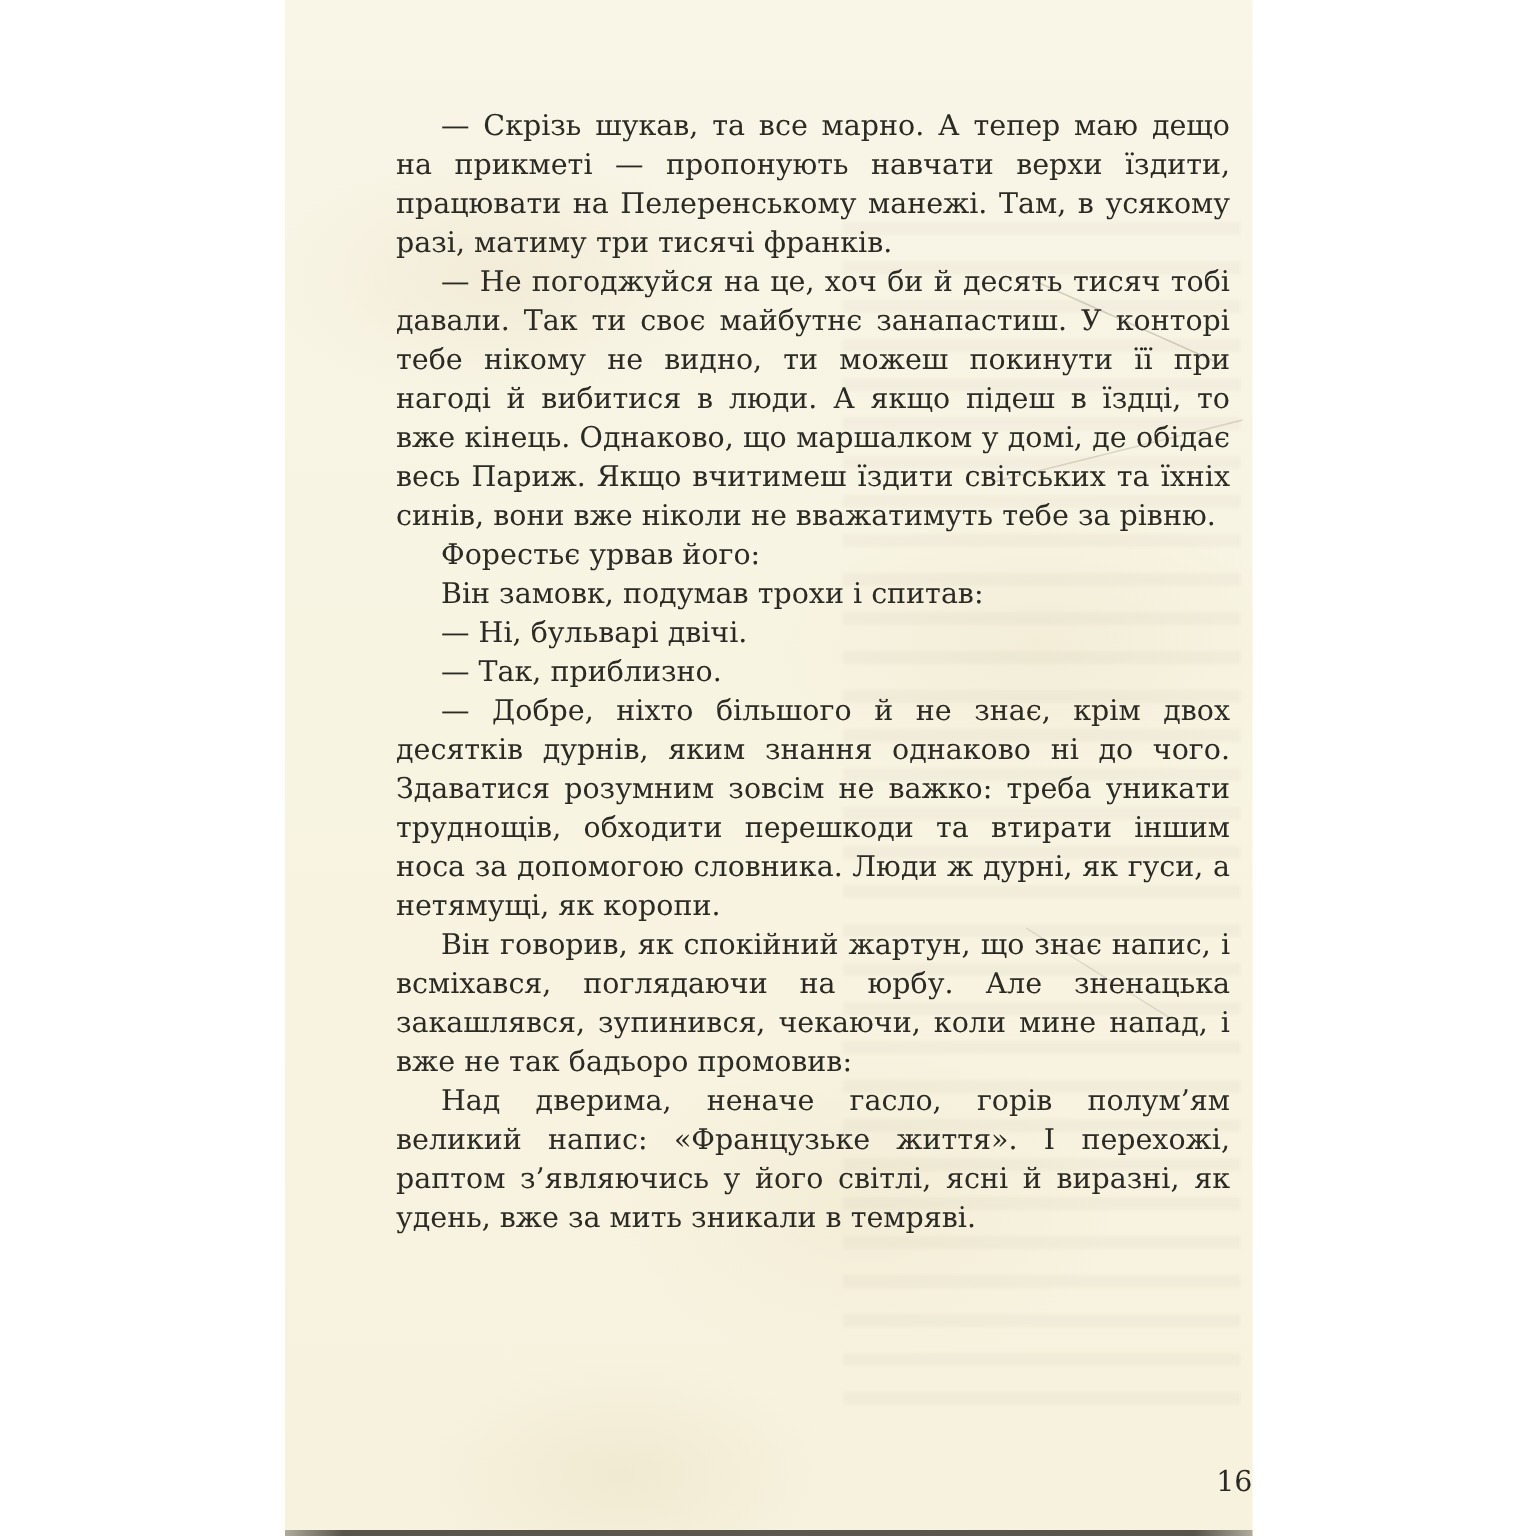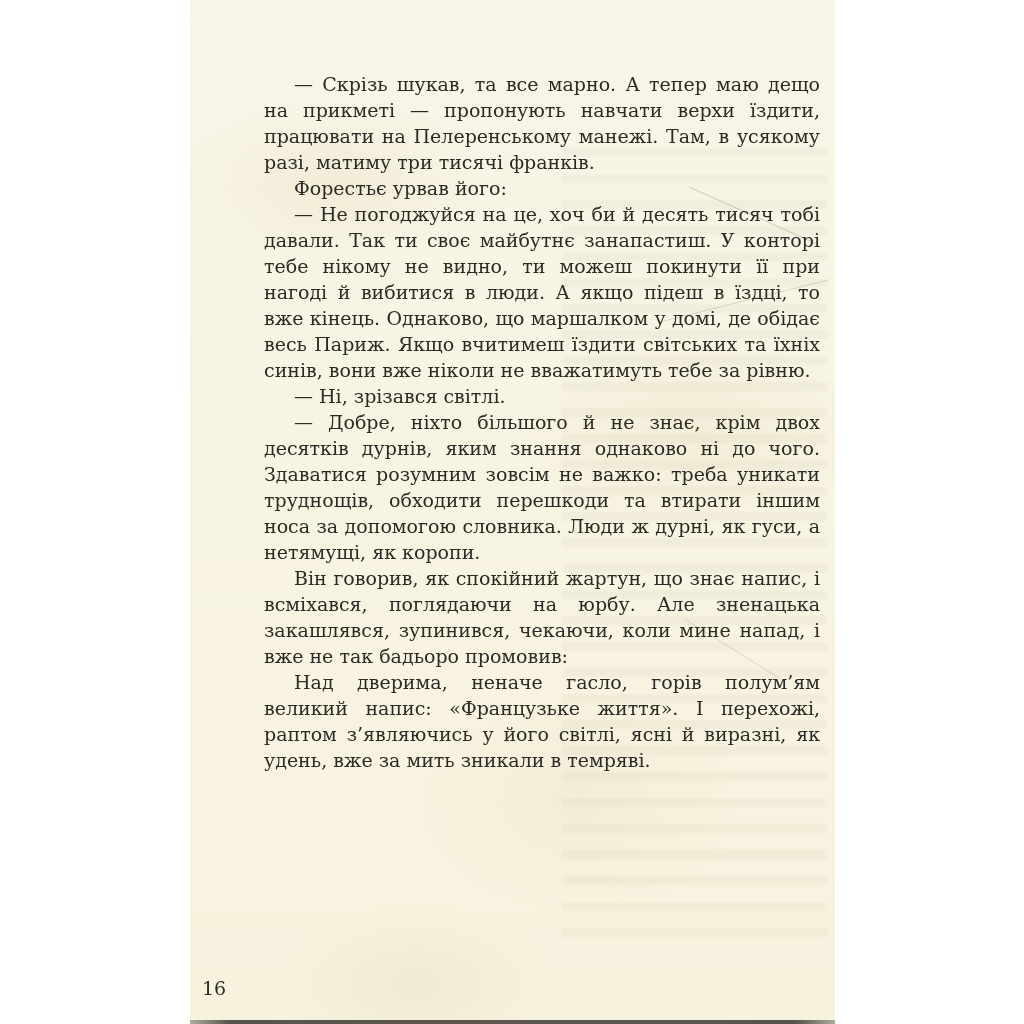--- a/index.html
+++ b/index.html
@@ -73,24 +73,24 @@
     color: #2c2a24;
     text-align: justify;
   }
   .para {
     margin: 0;
     padding: 0;
     text-indent: 30px;
   }
   .page-number {
     position: absolute;
-    left: 12px;
+    left: 0;
     top: 977px;
     width: 100%;
-    text-align: left;
+    text-align: right;
     font-size: 19px;
     color: #2c2a24;
   }
   
   .bottom-edge {
     position: absolute;
     left: 0;
     bottom: 0;
     width: 100%;
     height: 4px;
@@ -108,29 +108,31 @@
 <div class="scan">
   <div class="page">
     <div class="showthrough"></div>
     <div class="crease crease-1"></div>
     <div class="crease crease-2"></div>
     <div class="crease crease-3"></div>
     <div class="text-block">
 
         <p class="para">— Скрізь шукав, та все марно. А тепер маю дещо на прикметі — пропонують навчати верхи їздити, працювати на Пелеренському манежі. Там, в усякому разі, матиму три тисячі франків.</p>
 
+        <p class="para">— Не погоджуйся на це, хоч би й десять тисяч тобі давали. Так ти своє майбутнє занапастиш. У конторі тебе нікому не видно, ти можеш покинути її при нагоді й вибитися в люди. А якщо підеш в їздці, то вже кінець. Однаково, що маршалком у домі, де обідає весь Париж. Якщо вчитимеш їздити світських та їхніх синів, вони вже ніколи не вважатимуть тебе за рівню.</p>
+
         <p class="para">Форестьє урвав його:</p>
 
-        <p class="para">— Не погоджуйся на це, хоч би й десять тисяч тобі давали. Так ти своє майбутнє занапастиш. У конторі тебе нікому не видно, ти можеш покинути її при нагоді й вибитися в люди. А якщо підеш в їздці, то вже кінець. Однаково, що маршалком у домі, де обідає весь Париж. Якщо вчитимеш їздити світських та їхніх синів, вони вже ніколи не вважатимуть тебе за рівню.</p>
+        <p class="para">Він замовк, подумав трохи і спитав:</p>
 
 
-
-        <p class="para">— Ні, зрізався світлі.</p>
+        <p class="para">— Ні, бульварі двічі.</p>
 
 
+        <p class="para">— Так, приблизно.</p>
 
         <p class="para">— Добре, ніхто більшого й не знає, крім двох десятків дурнів, яким знання однаково ні до чого. Здаватися розумним зовсім не важко: треба уникати труднощів, обходити перешкоди та втирати іншим носа за допомогою словника. Люди ж дурні, як гуси, а нетямущі, як коропи.</p>
 
         <p class="para">Він говорив, як спокійний жартун, що знає напис, і всміхався, поглядаючи на юрбу. Але зненацька закашлявся, зупинився, чекаючи, коли мине напад, і вже не так бадьоро промовив:</p>
 
 
 
         <p class="para">Над дверима, неначе гасло, горів полум’ям великий напис: «Французьке життя». І перехожі, раптом з’являючись у його світлі, ясні й виразні, як удень, вже за мить зникали в темряві.</p>
 
       </div>

